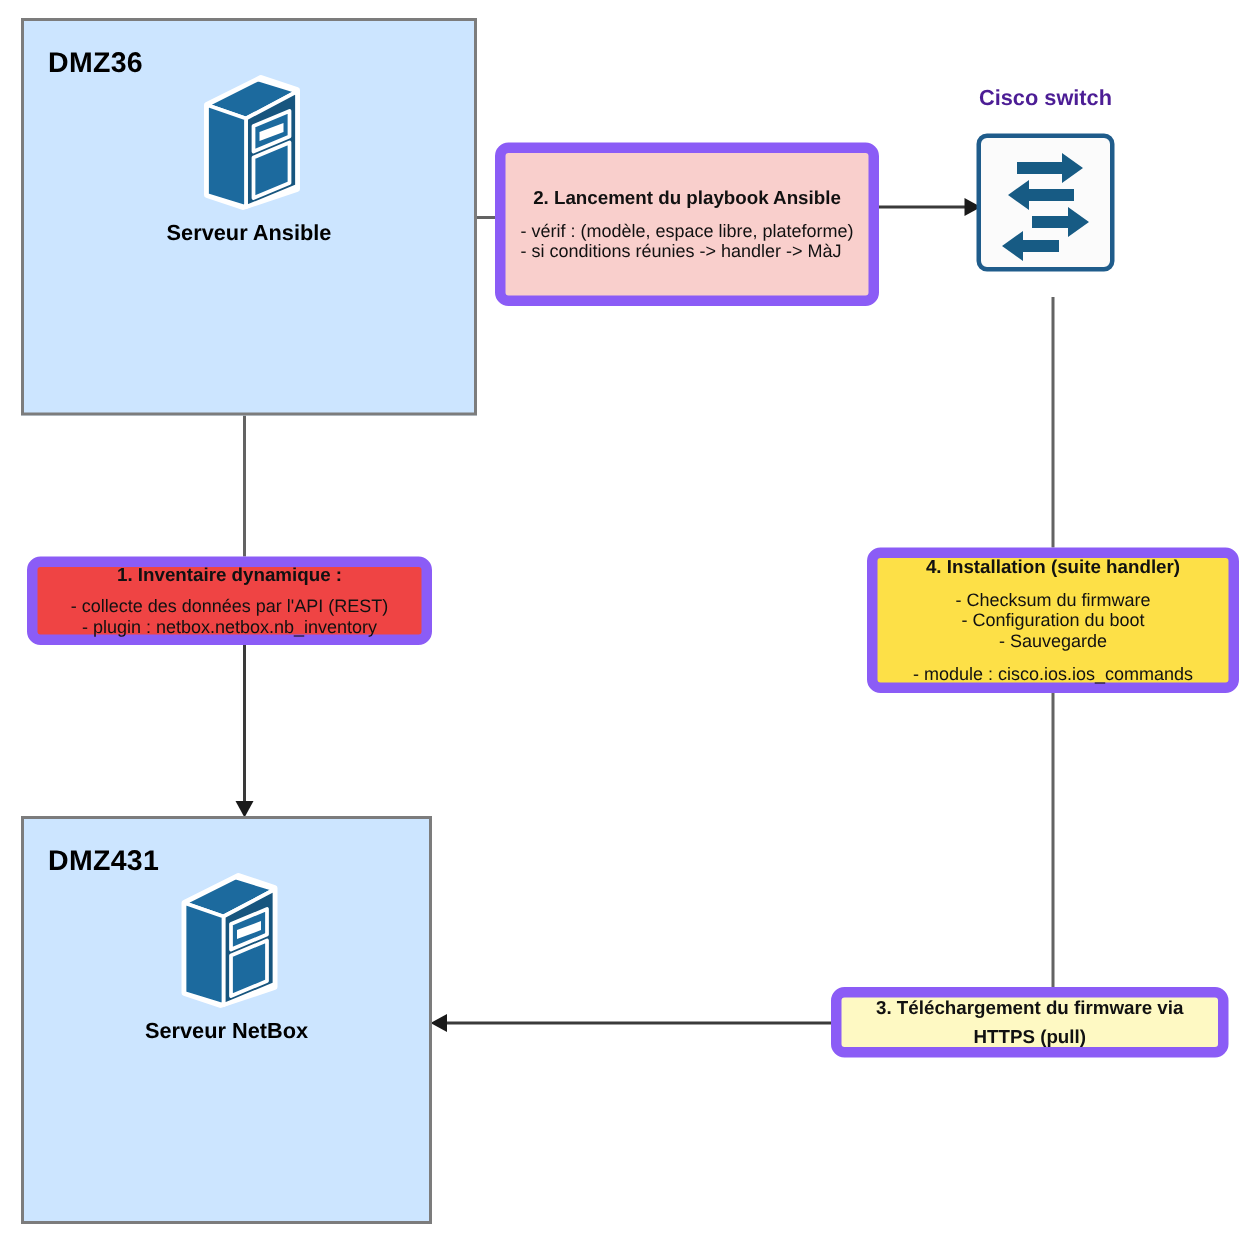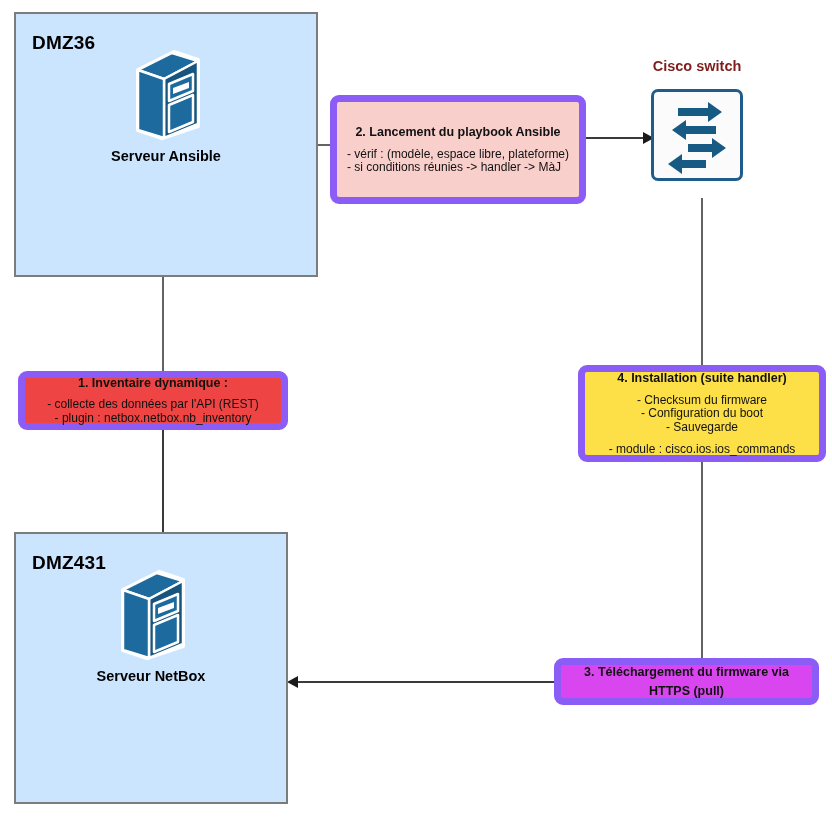--- a/index.html
+++ b/index.html
@@ -56,21 +56,21 @@
   
   .switch-wrap {
     position: absolute;
     display: flex;
     flex-direction: column;
     align-items: center;
   }
   .switch-title {
     font-size: 14.5px;
     font-weight: bold;
-    color: #7f1d1d;
+    color: #4c1d95;
     margin-bottom: 15px;
     white-space: nowrap;
   }
   .switch-box {
     width: 92px;
     height: 92px;
     border: 3px solid #1F5C8B;
     border-radius: 7px;
     background: #FBFBFB;
     box-sizing: border-box;
@@ -103,21 +103,21 @@
     white-space: pre-line;
   }
   .note-body2 {
     font-size: 12px;
     line-height: 1.05;
     white-space: pre-line;
   }
   .note-pink   { background: #F9CFCC; }
   .note-orange { background: #ef4444; }
   .note-green  { background: #fde047; }
-  .note-gray   { background: #d946ef; }
+  .note-gray   { background: #fef9c3; }
 
   
   .edge {
     position: absolute;
     background: #636363;
   }
   .edge-v { width: 2px; }
   .edge-h { height: 2px; }
   .edge-dark { background: #3A3A3A; }
 
@@ -225,21 +225,21 @@
 - Configuration du boot
 - Sauvegarde</div>
     <div class="note-body2" style="margin-top:9px;">- module : cisco.ios.ios_commands</div>
   </div>
 
   <div class="note note-gray" style="left:554px; top:658px; width:265px; height:47px;">
     <div class="note-title">3. Téléchargement du firmware via</div>
     <div class="note-title" style="margin-top:4px;">HTTPS (pull)</div>
   </div>
 
-  <div class="zone" style="left:14px; top:532px; width:274px; height:272px;">
+  <div class="zone" style="left:14px; top:544px; width:274px; height:272px;">
     <div class="zone-title">DMZ431</div>
     <div class="zone-node">
       <svg width="76" height="96" viewBox="0 0 76 96">
         <g stroke="#FFFFFF" stroke-width="4" stroke-linejoin="round" fill="none">
           <path d="M10,24 L46,6 L70,14 L70,80 L34,92 L10,84 Z"></path>
         </g>
         <polygon points="10,24 44,7 70,15 36,33" fill="#1C6A9E" stroke="#FFFFFF" stroke-width="2.5" stroke-linejoin="round"></polygon>
         <polygon points="70,15 70,78 36,92 36,33" fill="#17557E" stroke="#FFFFFF" stroke-width="2.5" stroke-linejoin="round"></polygon>
         <polygon points="10,24 36,33 36,92 10,84" fill="#1C6A9E" stroke="#FFFFFF" stroke-width="2.5" stroke-linejoin="round"></polygon>
         <polygon points="41,38 65,28 65,45 41,55" fill="#1C6A9E" stroke="#FFFFFF" stroke-width="2.5" stroke-linejoin="round"></polygon>

